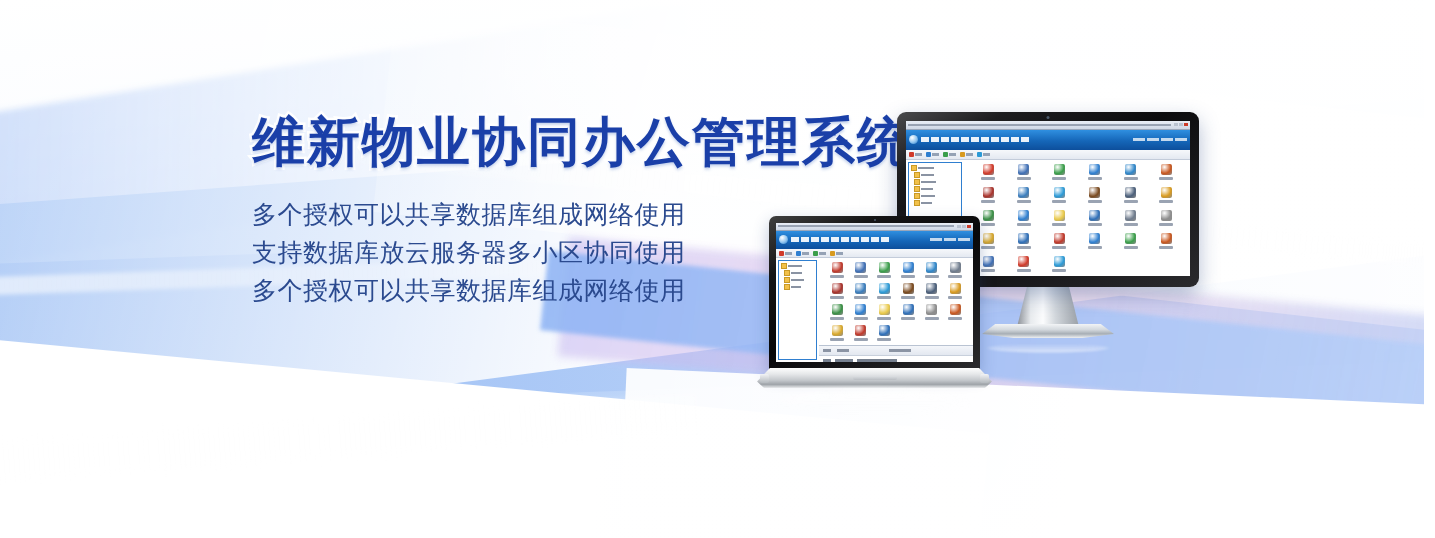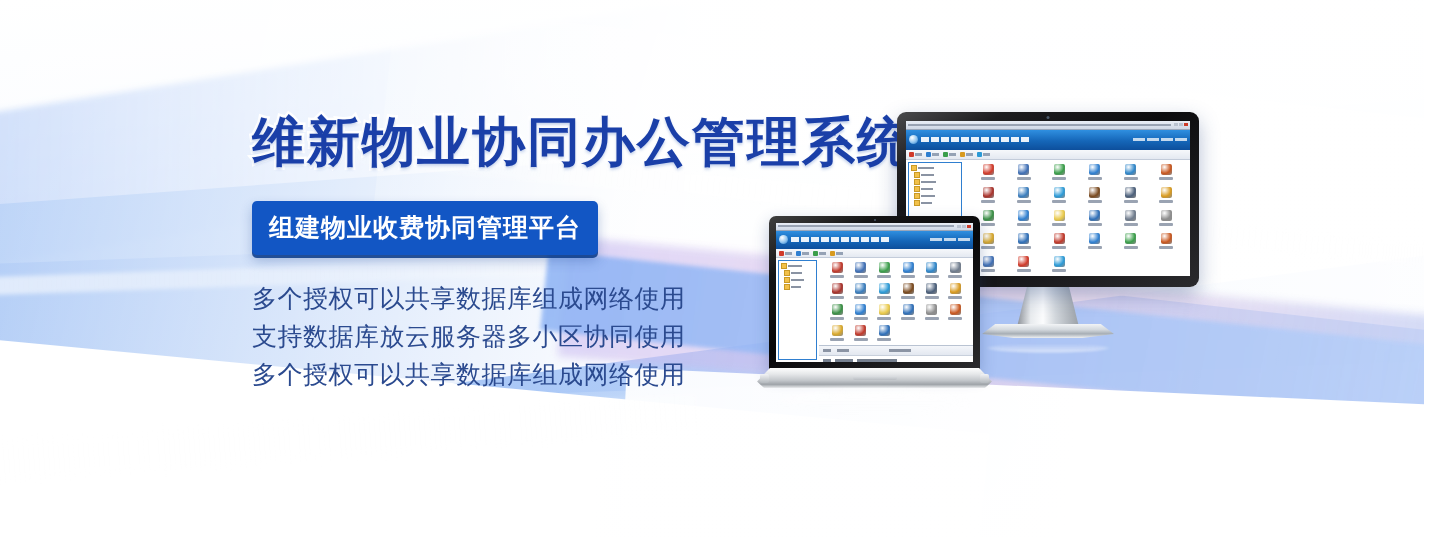--- a/index.html
+++ b/index.html
@@ -168,21 +168,20 @@
   <div class="bg-sheet sw11"></div>
   <div class="bg-sheet sw12"></div>
   <div class="bg-sheet sw5"></div>
   <div class="bg-sheet sw6"></div>
   <div class="bg-sheet sw7"></div>
   <div class="bg-sheet sw8"></div>
   <div class="bg-sheet sw10"></div>
 
   <div class="copy">
     <div class="title">维新物业协同办公管理系统</div>
-    <div class="badge">组建物业收费协同管理平台</div>
     <div class="bullets">
       <div class="bullet">多个授权可以共享数据库组成网络使用</div>
       <div class="bullet">支持数据库放云服务器多小区协同使用</div>
       <div class="bullet">多个授权可以共享数据库组成网络使用</div>
     </div>
   </div>
 
   <div class="monitor">
     <div class="mon-neck"></div>
     <div class="mon-base"></div>

